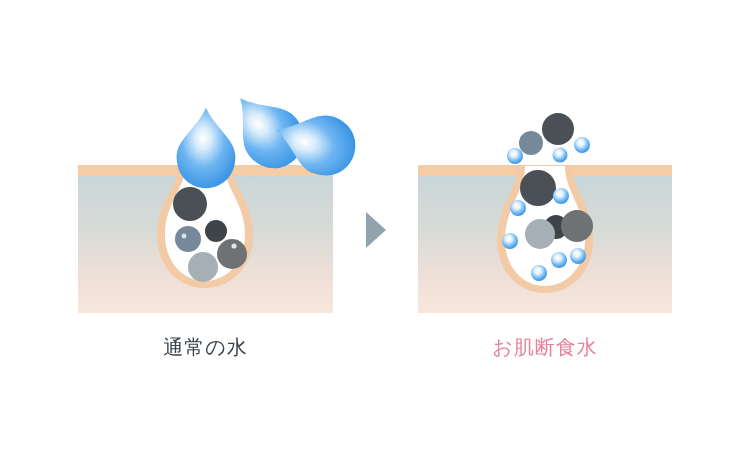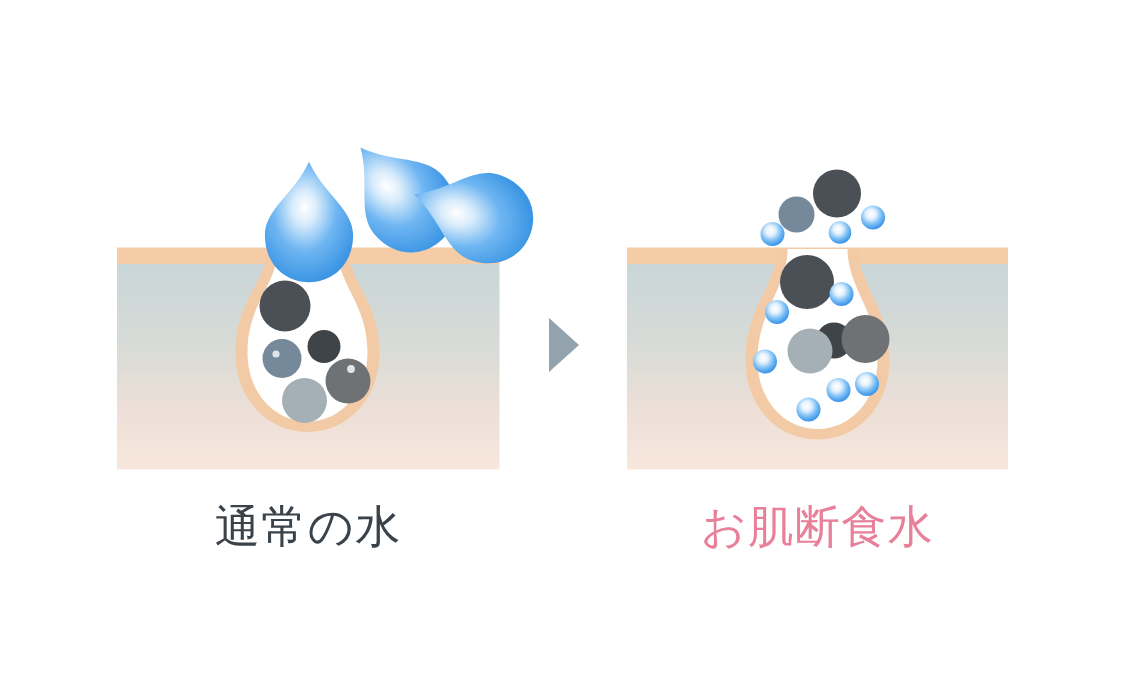--- a/index.html
+++ b/index.html
@@ -16,21 +16,21 @@
   }
   #stage {
     position: absolute;
     left: 0; top: 0;
     width: 750px;
     height: 456px;
   }
   .panel-label {
     position: absolute;
     text-align: center;
-    font-size: 30px;
+    font-size: 20px;
     line-height: 1;
     letter-spacing: 1px;
     white-space: nowrap;
     font-weight: 400;
   }
   #label-left {
     left: 78px;
     top: 337px;
     width: 255px;
     color: #3a424a;

